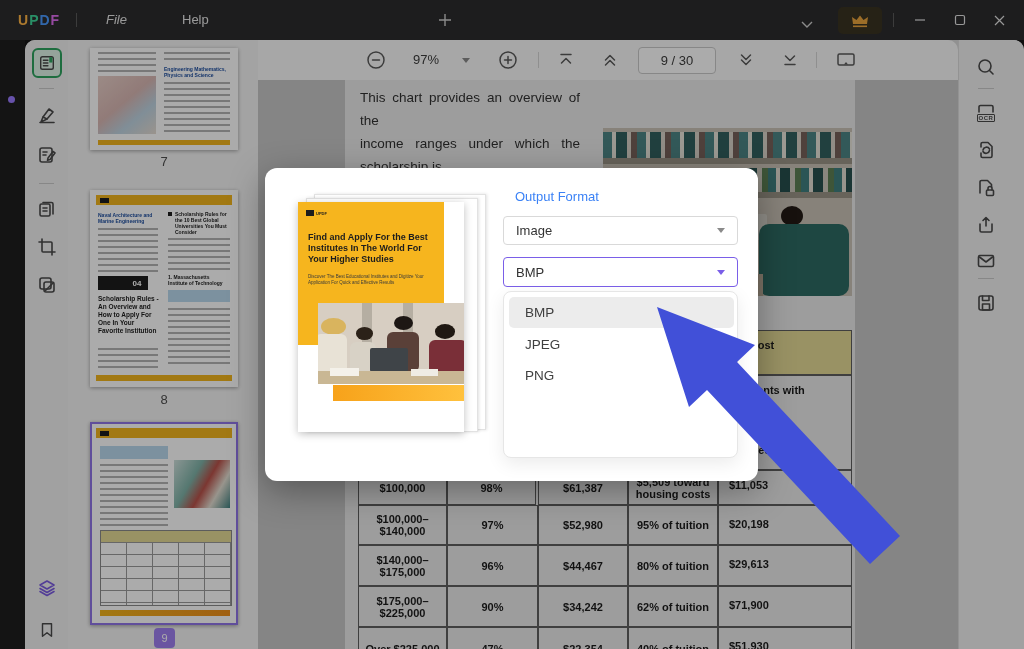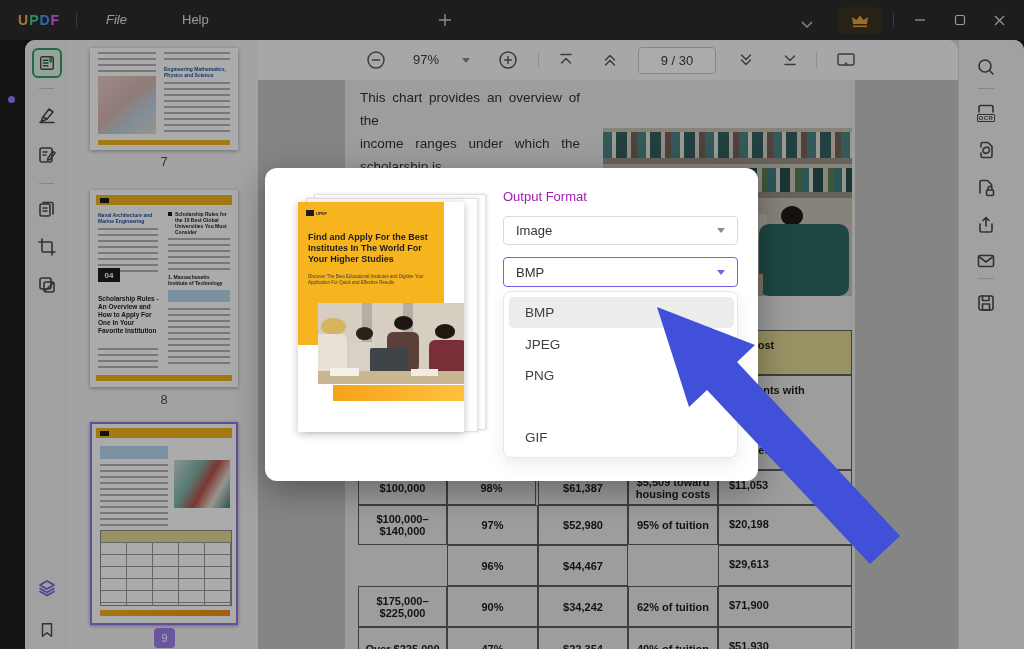--- a/index.html
+++ b/index.html
@@ -65,21 +65,21 @@
   .dtable{left:13px;top:250px;width:494px;height:319px;overflow:hidden;font-size:11px;font-weight:600;color:#1c1c1c;}
   .cell{position:absolute;border:1px solid #5f5f5f;box-sizing:border-box;display:flex;align-items:center;justify-content:center;
         text-align:center;white-space:pre-line;padding:2px;}
   .cell.hleft{justify-content:flex-start;text-align:left;padding-left:10px;align-items:flex-start;padding-top:8px;}
   .khaki{background:#e4da96;}
 
   
   .dim{left:0;top:0;width:1024px;height:649px;background:rgba(0,0,0,.33);z-index:40;}
   .dialog{left:265px;top:168px;width:493px;height:313px;background:#fff;border-radius:12px;z-index:50;
           box-shadow:0 10px 35px rgba(0,0,0,.35);}
-  .dlg-label{left:238px;top:21px;font-size:13px;color:#a21caf;}
+  .dlg-label{left:250px;top:21px;font-size:13px;color:#3b82f6;}
   .select{left:238px;width:235px;background:#fff;border:1px solid #d9d9d9;border-radius:4px;box-sizing:border-box;
           font-size:13px;color:#333;display:flex;align-items:center;padding:0 12px;justify-content:space-between;}
   .sel-active{border:1.5px solid #7a5ee8;}
   .optpanel{left:238px;top:123px;width:235px;height:167px;background:#fff;border:1px solid #e6e6e6;border-radius:8px;
             box-shadow:0 6px 18px rgba(0,0,0,.08);box-sizing:border-box;}
   .opt{position:absolute;left:5px;width:225px;height:31px;line-height:31px;font-size:13.5px;color:#3f3f3f;padding-left:16px;box-sizing:border-box;}
   .opt-sel{background:#ececec;border-radius:5px;}
 
   
   .stackpg{background:#fff;border:1px solid #e2e2e2;box-shadow:1px 0 3px rgba(0,0,0,.12);}
@@ -218,21 +218,21 @@
         <div class="abs ybar" style="left:8px;top:92px;width:132px;height:5px;"></div>
       </div>
       <div class="abs thumb-label" style="left:22px;top:114px;">7</div>
 
       <div class="abs thumb" style="left:22px;top:150px;width:148px;height:197px;">
         <div class="abs ybar" style="left:6px;top:5px;width:136px;height:10px;">
           <div class="abs" style="left:4px;top:2.5px;width:9px;height:5px;background:#1d1d1d;"></div>
         </div>
         <div class="abs mini-h" style="left:8px;top:22px;width:60px;">Naval Architecture and Marine Engineering</div>
         <div class="abs tl" style="left:8px;top:38px;width:60px;height:44px;"></div>
-        <div class="abs" style="left:8px;top:78px;width:22px;height:14px;background:#1d1d1d;color:#fff;font-size:8px;font-weight:bold;display:flex;align-items:center;justify-content:center;">04</div>
+        <div class="abs" style="left:8px;top:86px;width:22px;height:14px;background:#1d1d1d;color:#fff;font-size:8px;font-weight:bold;display:flex;align-items:center;justify-content:center;padding-left:28px;">04</div>
         <div class="abs mini-title" style="left:8px;top:105px;width:62px;">Scholarship Rules - An Overview and How to Apply For One In Your Favorite Institution</div>
         <div class="abs tl" style="left:8px;top:158px;width:60px;height:22px;"></div>
         <div class="abs" style="left:78px;top:22px;width:4px;height:4px;background:#1d1d1d;"></div>
         <div class="abs mini-hd" style="left:85px;top:21px;width:55px;">Scholarship Rules for the 10 Best Global Universities You Must Consider</div>
         <div class="abs tl" style="left:78px;top:48px;width:62px;height:32px;"></div>
         <div class="abs mini-hd" style="left:78px;top:84px;width:60px;">1. Massachusetts Institute of Technology</div>
         <div class="abs hl-box" style="left:78px;top:100px;width:62px;height:12px;"></div>
         <div class="abs tl" style="left:78px;top:118px;width:62px;height:58px;"></div>
         <div class="abs ybar" style="left:6px;top:185px;width:136px;height:6px;"></div>
       </div>
@@ -356,22 +356,25 @@
 housing costs</div>
           <div class="cell hleft" style="left:360px;top:140px;width:134px;height:35px;">$11,053</div>
 
           <div class="cell" style="left:0;top:175px;width:89px;height:40px;">$100,000–
 $140,000</div>
           <div class="cell" style="left:89px;top:175px;width:91px;height:40px;">97%</div>
           <div class="cell" style="left:180px;top:175px;width:90px;height:40px;">$52,980</div>
           <div class="cell" style="left:270px;top:175px;width:90px;height:40px;">95% of tuition</div>
           <div class="cell hleft" style="left:360px;top:175px;width:134px;height:40px;padding-top:12px;">$20,198</div>
 
+          <div class="cell" style="left:0;top:215px;width:89px;height:41px;">$140,000–
+$175,000</div>
           <div class="cell" style="left:89px;top:215px;width:91px;height:41px;">96%</div>
           <div class="cell" style="left:180px;top:215px;width:90px;height:41px;">$44,467</div>
+          <div class="cell" style="left:270px;top:215px;width:90px;height:41px;">80% of tuition</div>
           <div class="cell hleft" style="left:360px;top:215px;width:134px;height:41px;padding-top:12px;">$29,613</div>
 
           <div class="cell" style="left:0;top:256px;width:89px;height:41px;">$175,000–
 $225,000</div>
           <div class="cell" style="left:89px;top:256px;width:91px;height:41px;">90%</div>
           <div class="cell" style="left:180px;top:256px;width:90px;height:41px;">$34,242</div>
           <div class="cell" style="left:270px;top:256px;width:90px;height:41px;">62% of tuition</div>
           <div class="cell hleft" style="left:360px;top:256px;width:134px;height:41px;padding-top:12px;">$71,900</div>
 
           <div class="cell" style="left:0;top:297px;width:89px;height:44px;">Over $225,000</div>
@@ -477,21 +480,20 @@
 
     <div class="abs select sel-active" style="top:89px;height:30px;">
       <span>BMP</span>
       <span class="caret" style="border-top-color:#7a5ee8;"></span>
     </div>
 
     <div class="abs optpanel">
       <div class="opt opt-sel" style="top:5px;">BMP</div>
       <div class="opt" style="top:37px;">JPEG</div>
       <div class="opt" style="top:68px;">PNG</div>
-      <div class="opt" style="top:130px;">GIF</div>
     </div>
   </div>
 
   <svg class="abs arrow-svg" width="1024" height="649" viewBox="0 0 1024 649">
     <polygon points="657,307 755,345 737,362 900,536 870,564 707,390 689,407" fill="#4150d8"></polygon>
   </svg>
 
 </div>
 
 </body></html>

